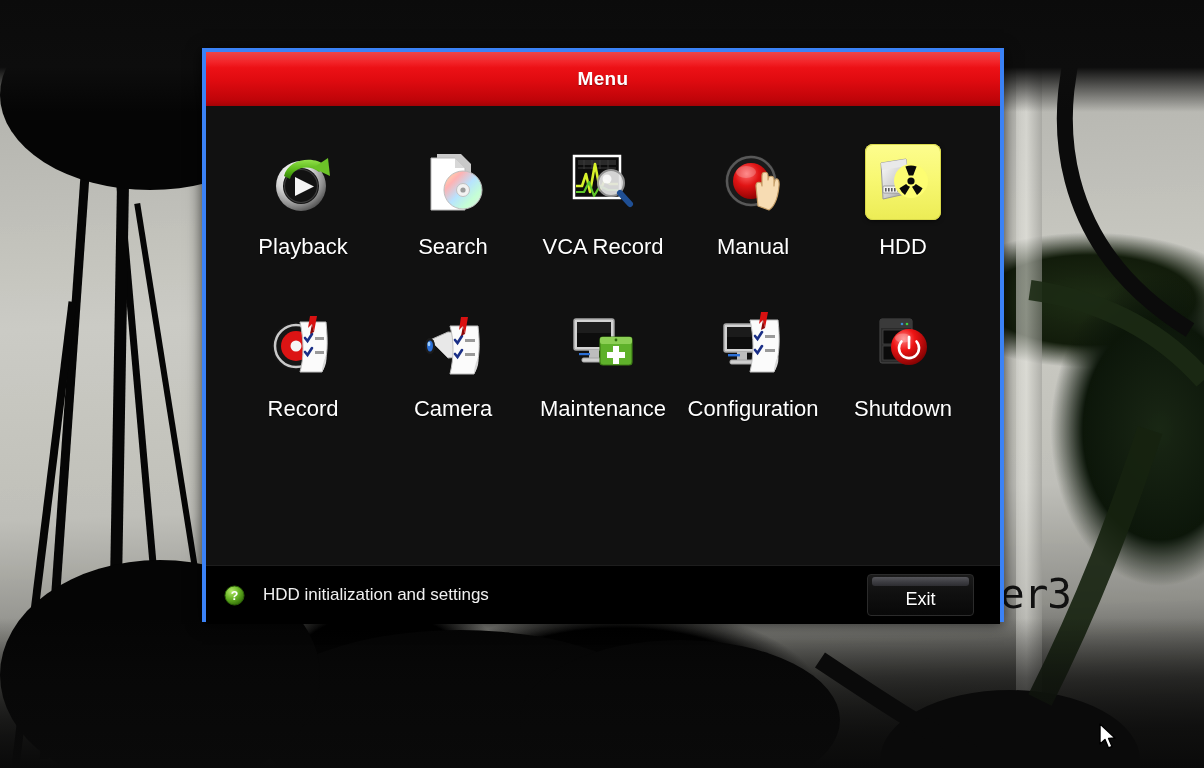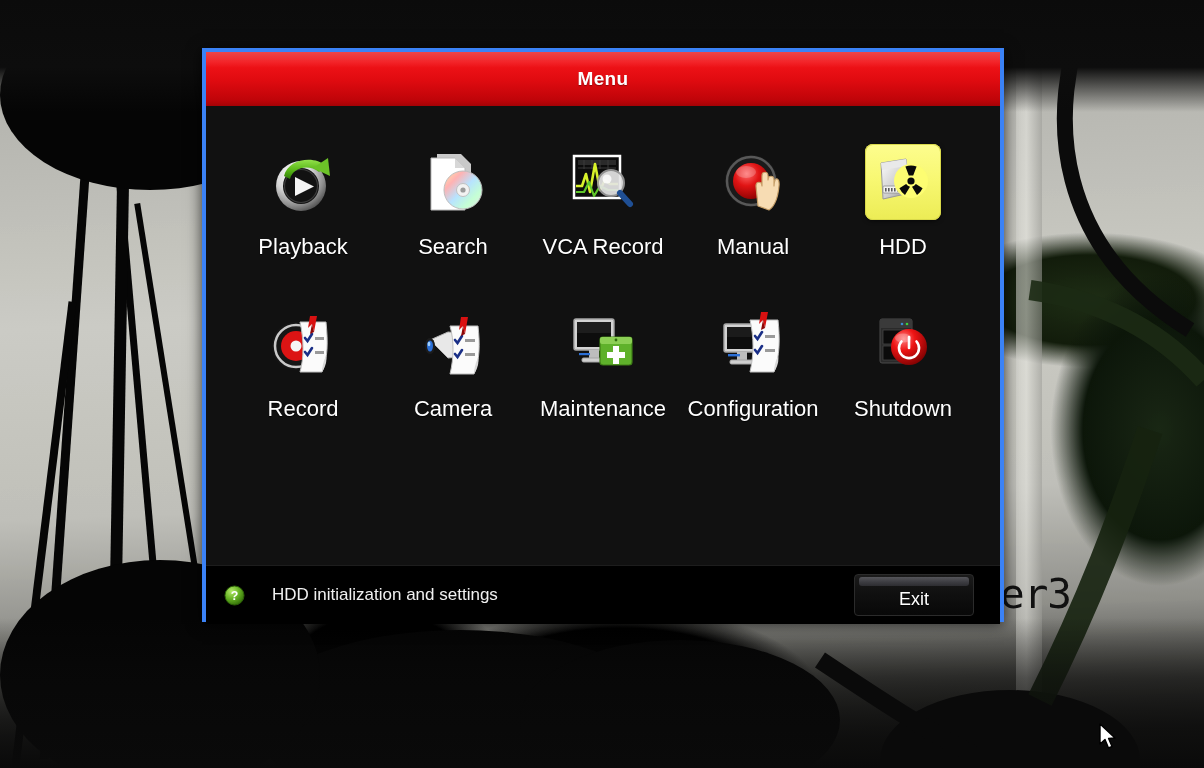--- a/index.html
+++ b/index.html
@@ -137,29 +137,29 @@
     border-top: 1px solid #1d1d1d;
     display: flex; align-items: center;
     position: relative;
     box-sizing: border-box;
   }
   #help-icon {
     margin-left: 18px;
     width: 21px; height: 21px; flex: 0 0 auto;
   }
   #hint-text {
-    margin-left: 27px;
+    margin-left: 18px;
     color: #f0f0f0;
     font-size: 17px;
     text-shadow: 0 1px 1px rgba(0,0,0,.9);
   }
   #exit-button {
     position: absolute;
     right: 26px; top: 8px;
-    width: 120px; height: 42px;
+    width: 107px; height: 42px;
     border-radius: 4px;
     background: linear-gradient(180deg, #1b1b1b 0%, #111111 40%, #080808 100%);
     border: 1px solid #2b2b2b;
     box-sizing: border-box;
     cursor: pointer;
     display: flex; align-items: flex-end; justify-content: center;
     padding-bottom: 5px;
   }
   #exit-button::before {
     content: "";

